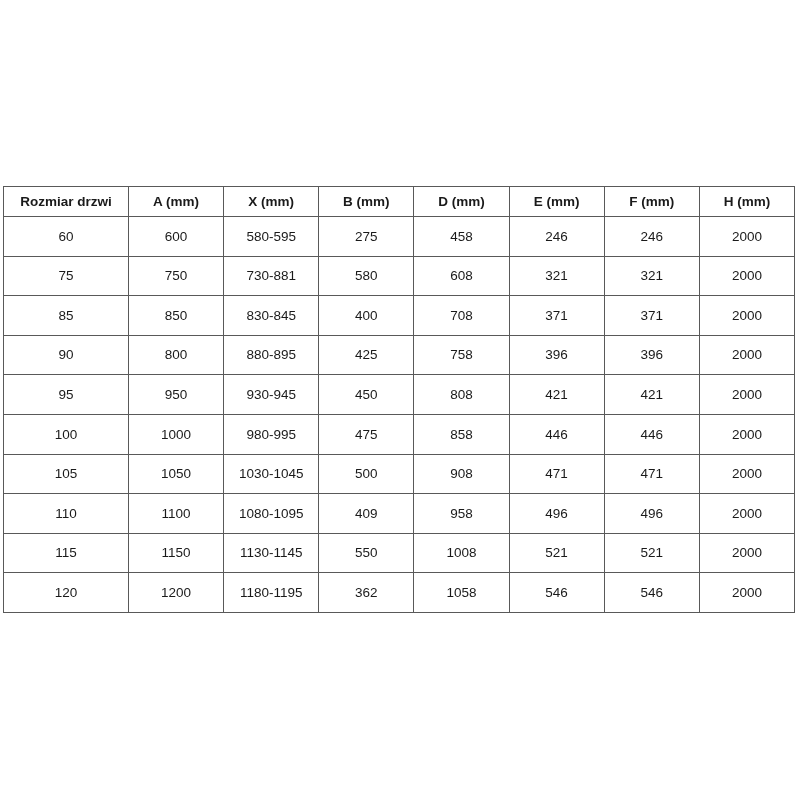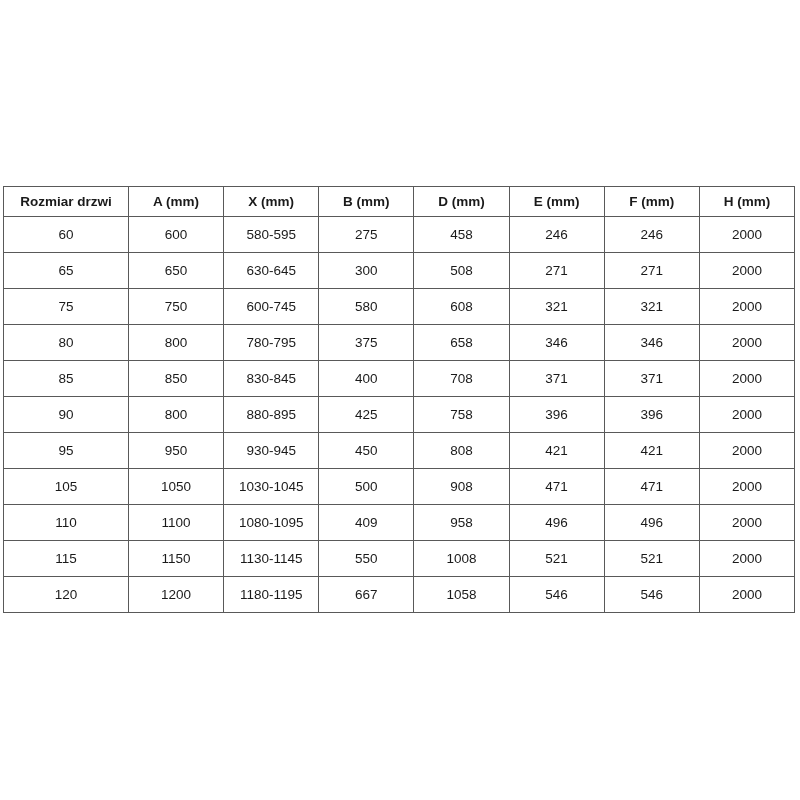--- a/index.html
+++ b/index.html
@@ -81,47 +81,27 @@
           <td>60</td>
           <td>600</td>
           <td>580-595</td>
           <td>275</td>
           <td>458</td>
           <td>246</td>
           <td>246</td>
           <td>2000</td>
         </tr>
         <tr>
-          <td>65</td>
-          <td>650</td>
-          <td>630-645</td>
-          <td>300</td>
-          <td>508</td>
-          <td>271</td>
-          <td>271</td>
-          <td>2000</td>
-        </tr>
-        <tr>
           <td>75</td>
           <td>750</td>
-          <td>600-745</td>
+          <td>730-881</td>
           <td>580</td>
           <td>608</td>
           <td>321</td>
           <td>321</td>
-          <td>2000</td>
-        </tr>
-        <tr>
-          <td>80</td>
-          <td>800</td>
-          <td>780-795</td>
-          <td>375</td>
-          <td>658</td>
-          <td>346</td>
-          <td>346</td>
           <td>2000</td>
         </tr>
         <tr>
           <td>85</td>
           <td>850</td>
           <td>830-845</td>
           <td>400</td>
           <td>708</td>
           <td>371</td>
           <td>371</td>
@@ -138,20 +118,30 @@
           <td>2000</td>
         </tr>
         <tr>
           <td>95</td>
           <td>950</td>
           <td>930-945</td>
           <td>450</td>
           <td>808</td>
           <td>421</td>
           <td>421</td>
+          <td>2000</td>
+        </tr>
+        <tr>
+          <td>100</td>
+          <td>1000</td>
+          <td>980-995</td>
+          <td>475</td>
+          <td>858</td>
+          <td>446</td>
+          <td>446</td>
           <td>2000</td>
         </tr>
         <tr>
           <td>105</td>
           <td>1050</td>
           <td>1030-1045</td>
           <td>500</td>
           <td>908</td>
           <td>471</td>
           <td>471</td>
@@ -174,21 +164,21 @@
           <td>550</td>
           <td>1008</td>
           <td>521</td>
           <td>521</td>
           <td>2000</td>
         </tr>
         <tr>
           <td>120</td>
           <td>1200</td>
           <td>1180-1195</td>
-          <td>667</td>
+          <td>362</td>
           <td>1058</td>
           <td>546</td>
           <td>546</td>
           <td>2000</td>
         </tr>
       </tbody>
   </table>
 </div>
 
 </body></html>

